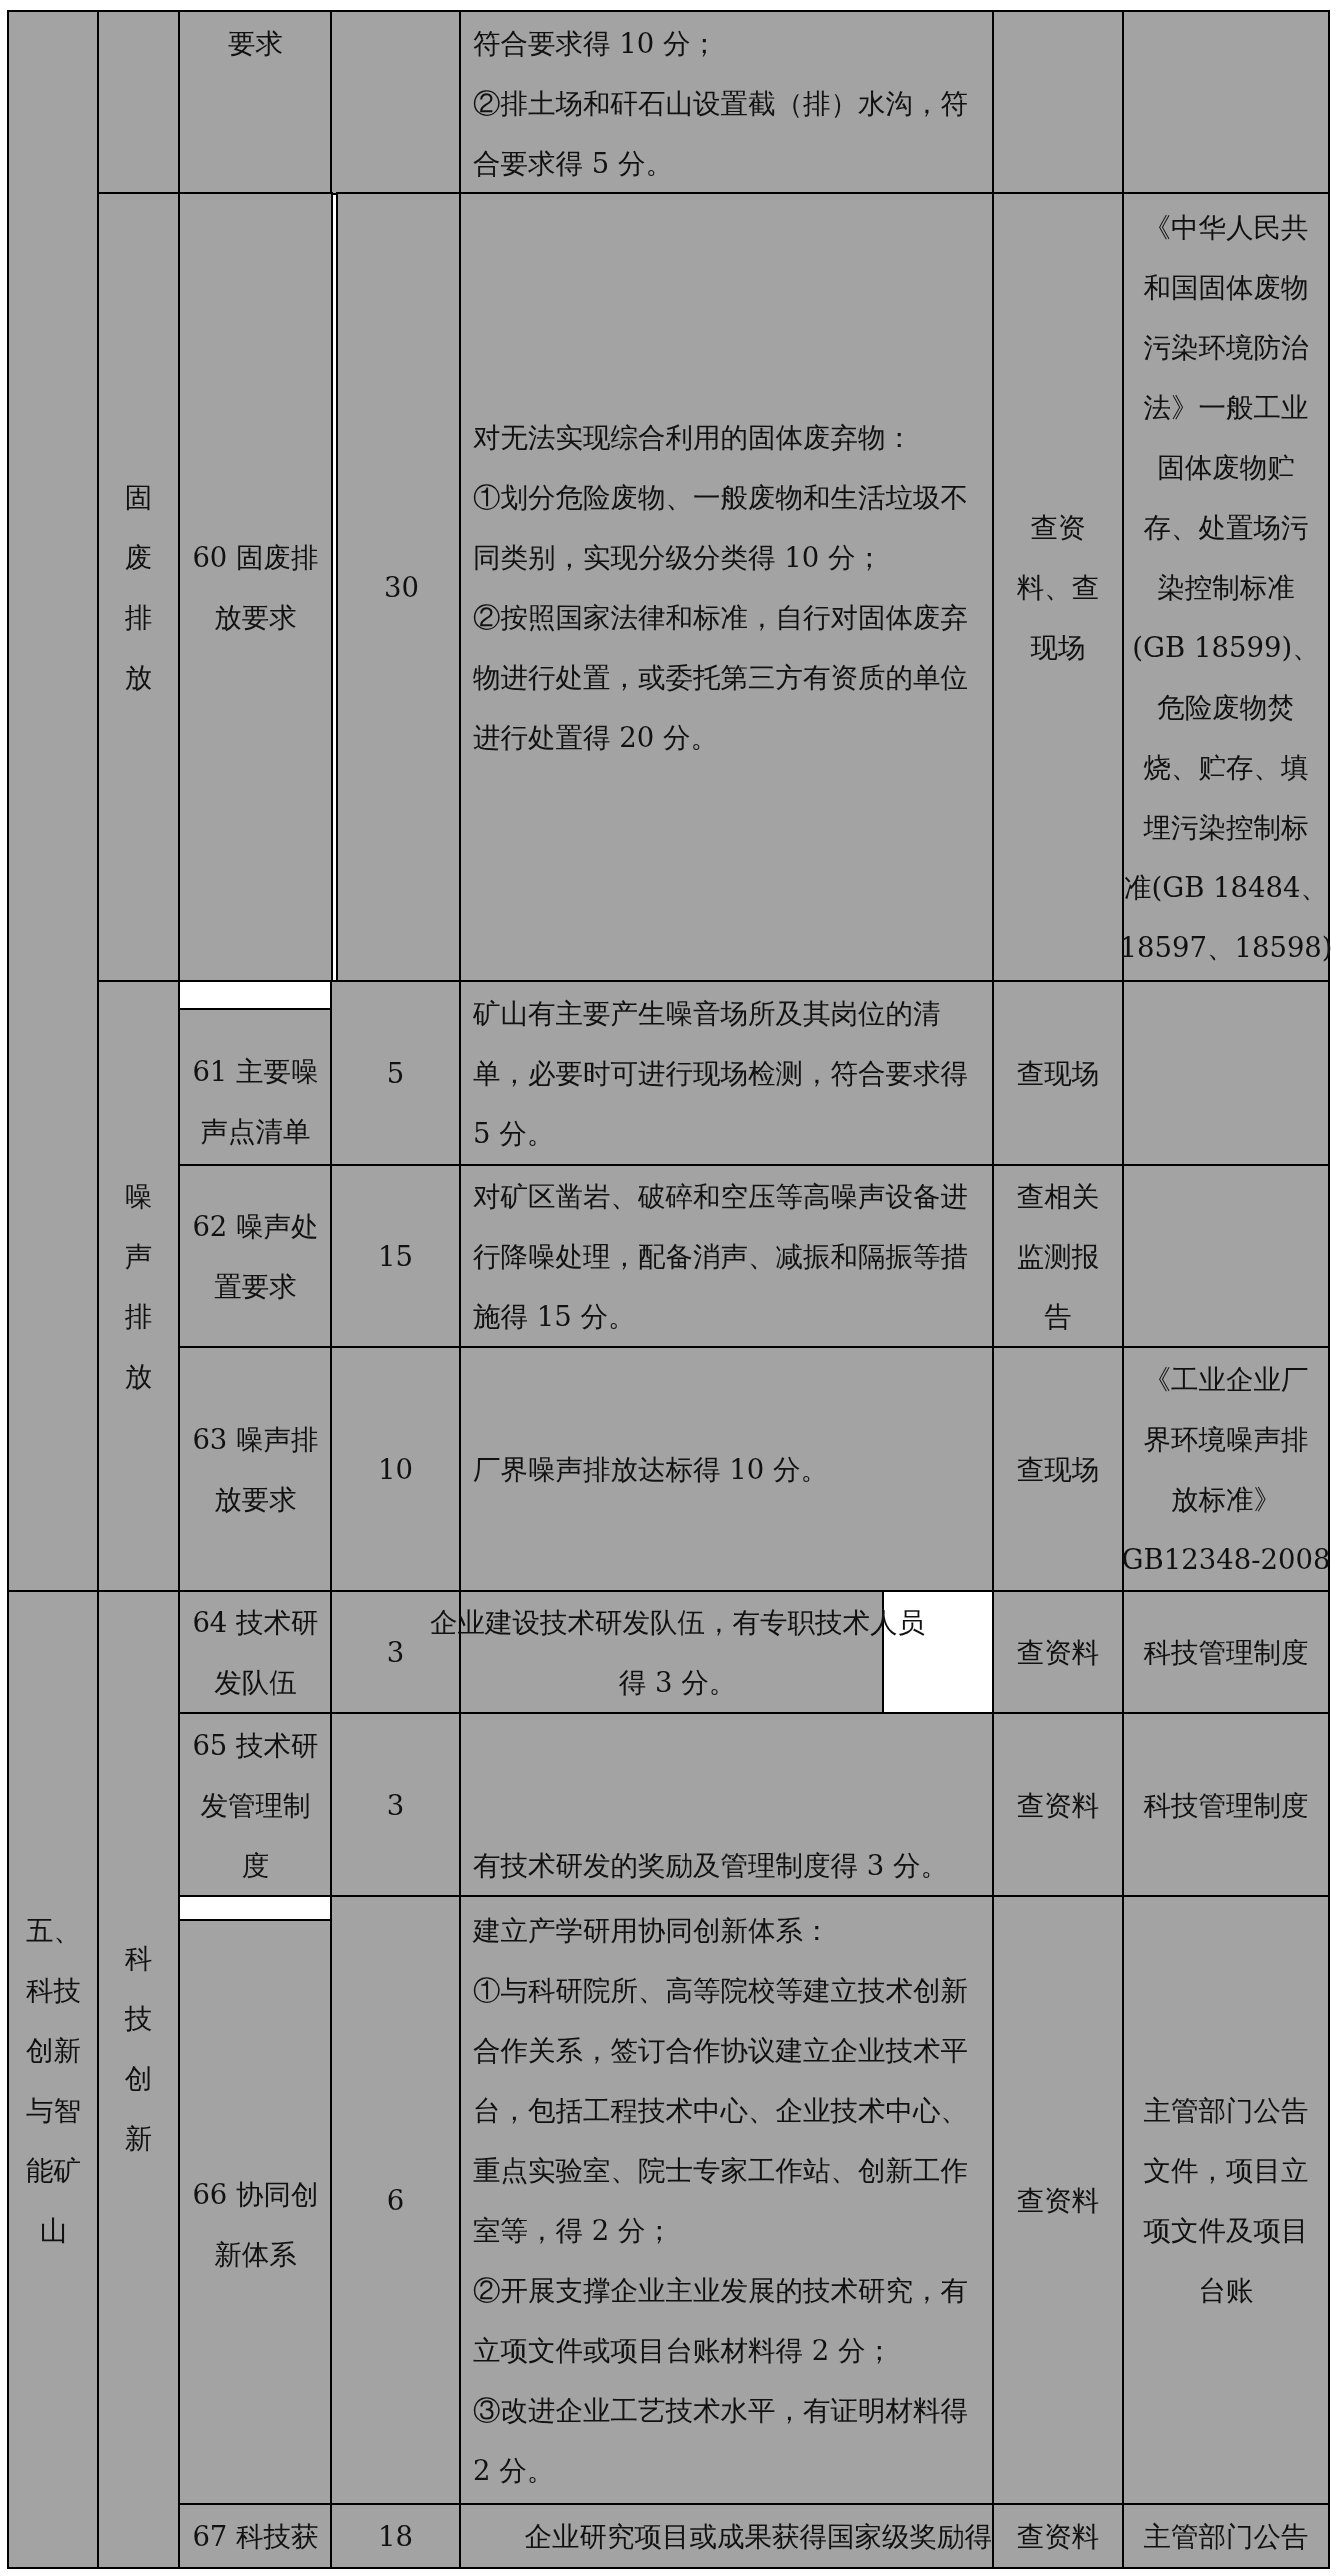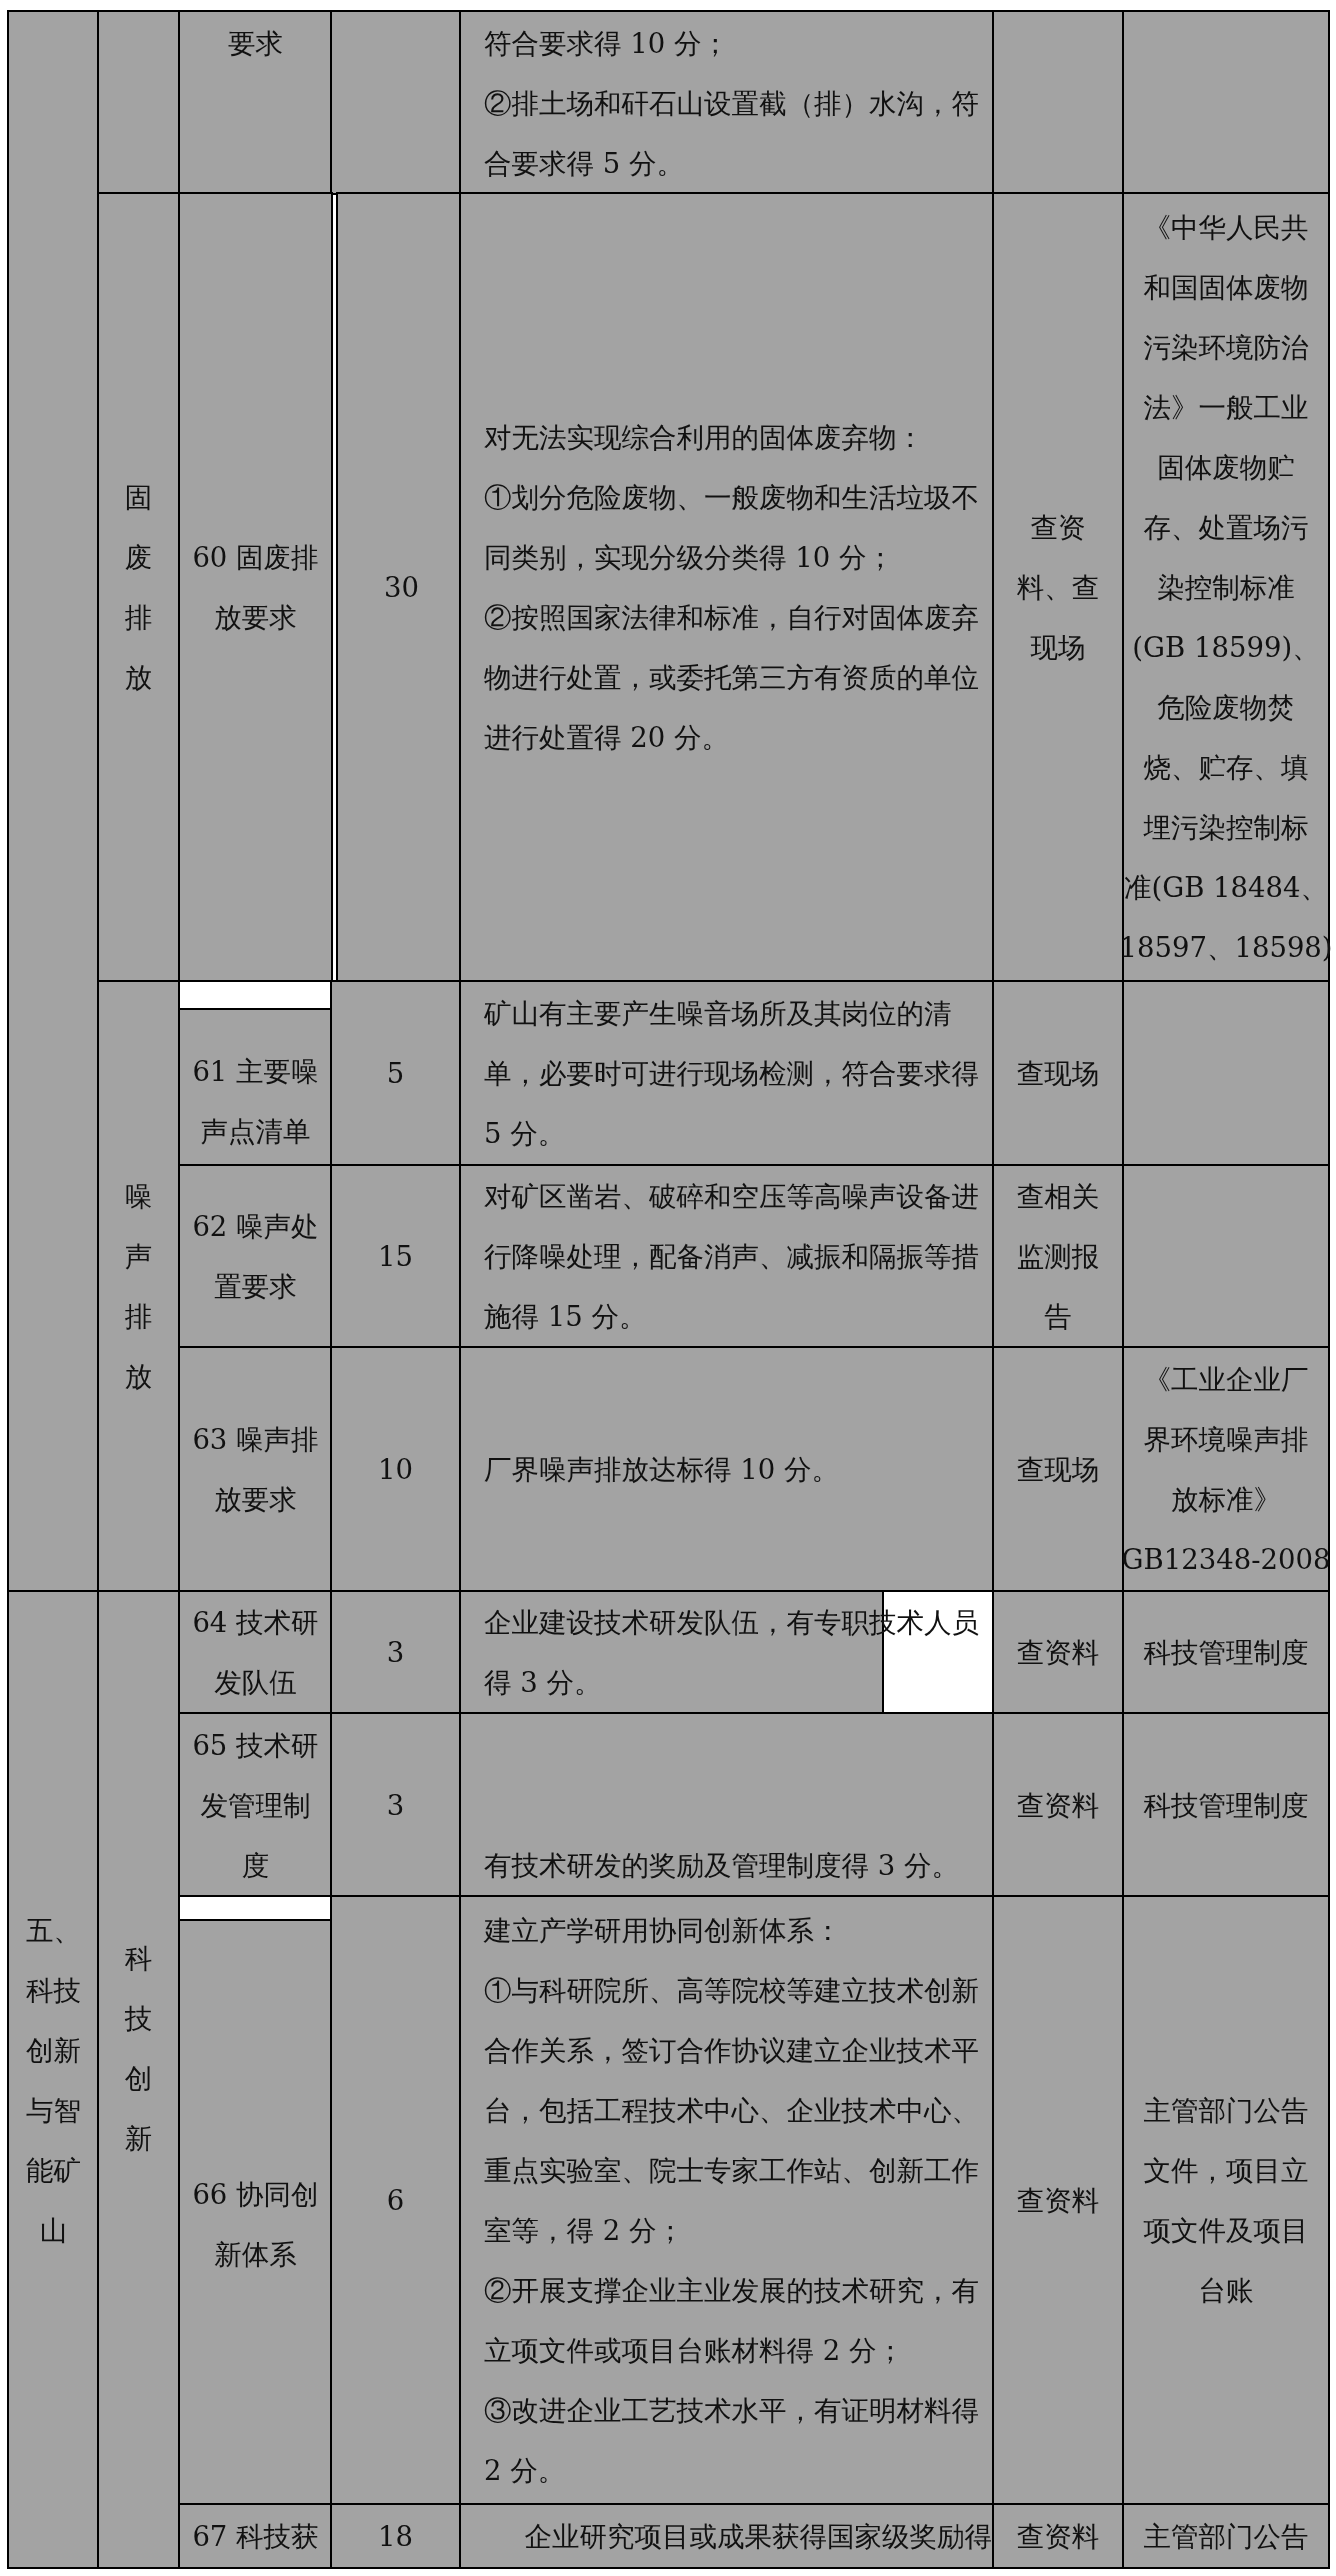--- a/index.html
+++ b/index.html
@@ -5,21 +5,21 @@
   html, body { margin: 0; padding: 0; background: #ffffff; }
   body { width: 1336px; height: 2576px; position: relative; overflow: hidden;
          font-family: "DejaVu Serif", "Liberation Serif", serif; color: #111111; }
   .table { position: absolute; left: 0; top: 0; width: 1336px; height: 2576px; }
   .cell { position: absolute; box-sizing: border-box; border: 2.2px solid #000000;
           display: flex; flex-direction: column; justify-content: center; align-items: center;
           background: #a3a3a3; }
   .cell.left { align-items: flex-start; }
   .cell.top { justify-content: flex-start; }
   .line { font-size: 27.5px; line-height: 60px; white-space: nowrap; letter-spacing: 0px; }
-  .cell.left .line { padding-left: 23px; }
+  .cell.left .line { padding-left: 12px; }
   .cell.center .line { text-align: center; }
 </style>
 </head>
 <body>
 
 <div class="table" id="tbl">
     <div class="cell center" style="left: 7.4px; width: 92px; top: 9.7px; height: 1582px;"></div>
     <div class="cell center" style="left: 7.4px; width: 92px; top: 1590px; height: 979px;">
       <div class="line">五、</div>
       <div class="line">科技</div>
@@ -146,21 +146,21 @@
       <div class="line">放标准》</div>
       <div class="line">GB12348-2008</div>
     </div>
     <div class="cell center" style="left: 178px; width: 155px; top: 1590px; height: 124px;">
       <div class="line">64 技术研</div>
       <div class="line">发队伍</div>
     </div>
     <div class="cell center" style="left: 330px; width: 131px; top: 1590px; height: 124px;">
       <div class="line">3</div>
     </div>
-    <div class="cell left" style="left: 459px; width: 425px; top: 1590px; height: 124px;">
+    <div class="cell left" style="left: 459px; width: 425px; top: 1590px; height: 124px; align-items: center;">
       <div class="line">企业建设技术研发队伍，有专职技术人员</div>
       <div class="line">得 3 分。</div>
     </div>
     <div class="cell center" style="left: 992px; width: 132px; top: 1590px; height: 124px;">
       <div class="line">查资料</div>
     </div>
     <div class="cell center" style="left: 1122px; width: 208px; top: 1590px; height: 124px;">
       <div class="line">科技管理制度</div>
     </div>
     <div class="cell center" style="left: 178px; width: 155px; top: 1712px; height: 185px;">

